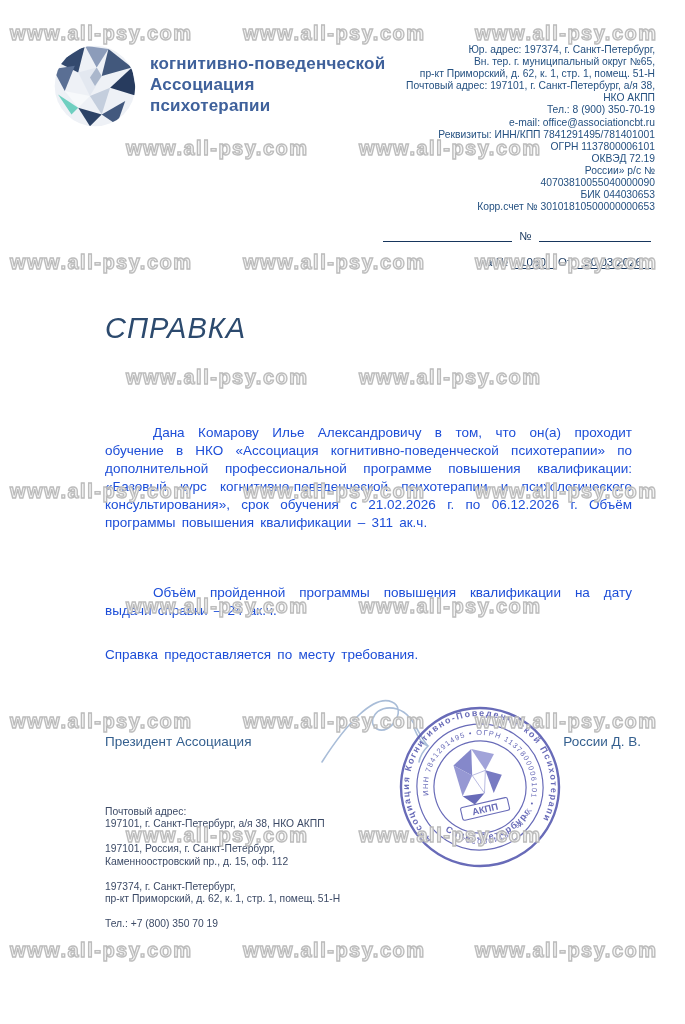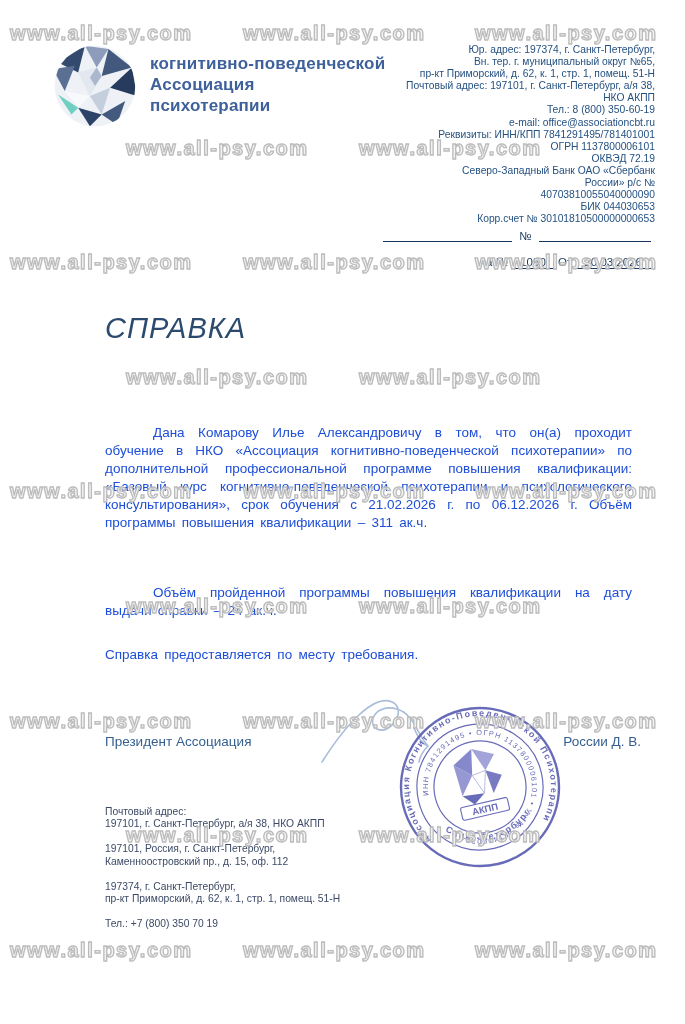--- a/index.html
+++ b/index.html
@@ -125,26 +125,25 @@
     <div>Ассоциация</div>
     <div>психотерапии</div>
   </div>
 
   <div class="req">
     <div>Юр. адрес: 197374, г. Санкт-Петербург,</div>
     <div>Вн. тер. г. муниципальный округ №65,</div>
     <div>пр-кт Приморский, д. 62, к. 1, стр. 1, помещ. 51-Н</div>
     <div>Почтовый адрес: 197101, г. Санкт-Петербург, а/я 38,</div>
     <div>НКО АКПП</div>
-    <div>Тел.: 8 (800) 350-60-19</div>
+    <div>Тел.: 8 (900) 350-70-19</div>
     <div>e-mail: office@associationcbt.ru</div>
     <div>Реквизиты: ИНН/КПП 7841291495/781401001</div>
     <div>ОГРН 1137800006101</div>
     <div>ОКВЭД 72.19</div>
-    <div>Северо-Западный Банк ОАО «Сбербанк</div>
     <div>России» р/с №</div>
     <div>40703810055040000090</div>
     <div>БИК 044030653</div>
     <div>Корр.счет № 30101810500000000653</div>
   </div>
 
   <div class="num-row">
     <span class="rule l"></span>
     <span>№</span>
     <span class="rule r"></span>

